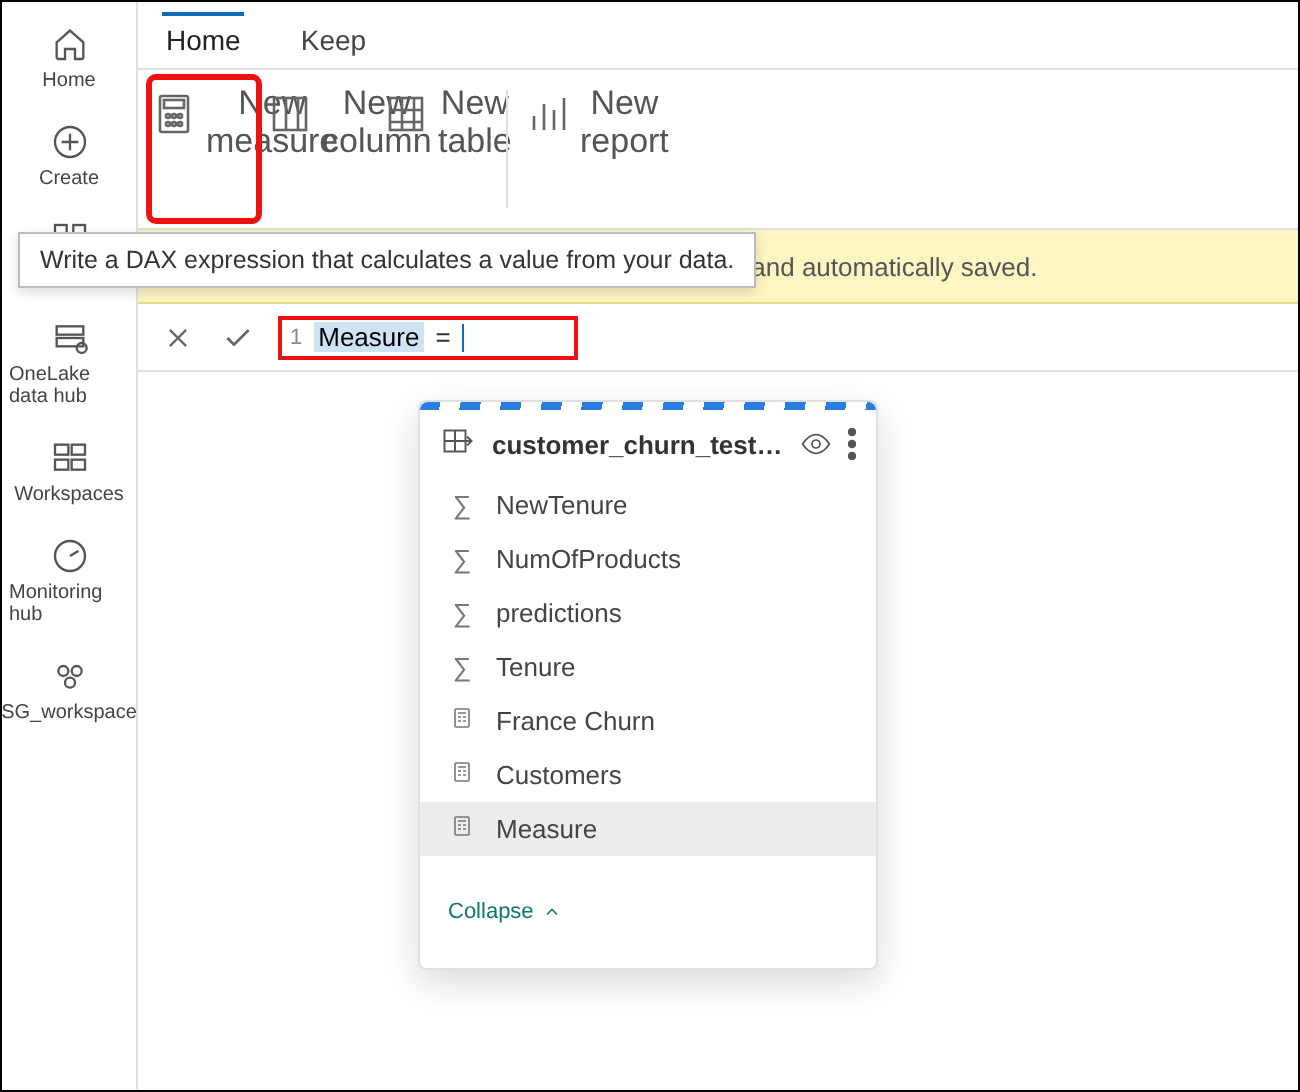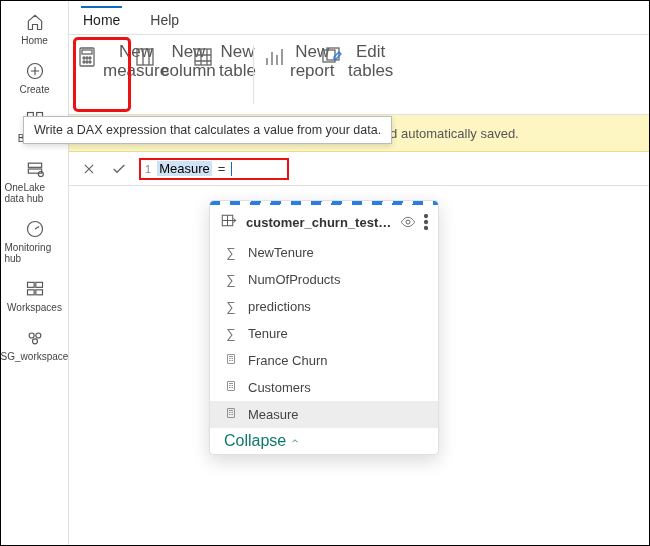--- a/index.html
+++ b/index.html
@@ -32,23 +32,23 @@
   .workspace { flex:1; position:relative; background:#fff; }
   .panel { position:absolute; left:140px; top:14px; width:230px; background:#fff; border:1px solid #e0e0e0; border-radius:4px; box-shadow:0 6px 18px rgba(0,0,0,0.15); }
   .panel .stripe { height:4px; background: repeating-linear-gradient(100deg,#2a7de1 0 10px,#fff 10px 20px); border-radius:4px 4px 0 0;}
   .panel .phead { display:flex; align-items:center; gap:8px; padding:8px 10px; font-size:13px; font-weight:600; color:#333; }
   .panel .phead .lbl { flex:1; white-space:nowrap; overflow:hidden; text-overflow:ellipsis; }
   .panel .phead svg { stroke:#555; fill:none; stroke-width:1.3; }
   .panel .fields { max-height:270px; overflow:auto; }
   .panel .field { display:flex; align-items:center; gap:10px; padding:6px 14px; font-size:13px; color:#444; cursor:pointer; }
   .panel .field.selected { background:#ededed; }
   .panel .field .fic { width:14px; text-align:center; color:#777; font-size:13px; }
-  .panel .collapse { padding:4px 14px; font-size:16px; color:#0d7a6a; display:flex; align-items:center; gap:4px; cursor:pointer; }
-
-  .tooltip { position:absolute; left:22px; top:115px; background:#fff; border:1px solid #bbb; padding:6px 10px; font-size:12.5px; color:#333; box-shadow:0 2px 6px rgba(0,0,0,0.15); z-index:30; }
+  .panel .collapse { padding:22px 14px; font-size:11px; color:#0d7a6a; display:flex; align-items:center; gap:4px; cursor:pointer; }
+
+  .tooltip { position:absolute; left:8px; top:115px; background:#fff; border:1px solid #bbb; padding:6px 10px; font-size:12.5px; color:#333; box-shadow:0 2px 6px rgba(0,0,0,0.15); z-index:30; }
 
   
   .panel .fields::-webkit-scrollbar { width:6px; }
   .panel .fields::-webkit-scrollbar-thumb { background:#ccc; border-radius:3px; }
 </style>
 </head>
 <body>
 
 <div class="shell">
   <div class="leftnav">
@@ -86,52 +86,52 @@
             <rect x="4" y="5" width="16" height="5"></rect>
             <rect x="4" y="12" width="16" height="5"></rect>
             <circle cx="19" cy="18" r="3"></circle>
           </svg>
         </span>
         <span>OneLake data hub</span>
       </div>
       <div class="nav-item">
         <span class="ic">
           <svg width="20" height="20" viewBox="0 0 24 24">
-            <circle cx="12" cy="12" r="9"></circle>
-            <path d="M12 12l5-3"></path>
-          </svg>
-        </span>
-        <span>Monitoring hub</span>
-      </div>
-      <div class="nav-item">
-        <span class="ic">
-          <svg width="20" height="20" viewBox="0 0 24 24">
             <rect x="3" y="4" width="8" height="6"></rect>
             <rect x="13" y="4" width="8" height="6"></rect>
             <rect x="3" y="13" width="8" height="6"></rect>
             <rect x="13" y="13" width="8" height="6"></rect>
           </svg>
         </span>
         <span>Workspaces</span>
       </div>
       <div class="nav-item">
         <span class="ic">
           <svg width="20" height="20" viewBox="0 0 24 24">
+            <circle cx="12" cy="12" r="9"></circle>
+            <path d="M12 12l5-3"></path>
+          </svg>
+        </span>
+        <span>Monitoring hub</span>
+      </div>
+      <div class="nav-item">
+        <span class="ic">
+          <svg width="20" height="20" viewBox="0 0 24 24">
             <circle cx="8" cy="9" r="3"></circle>
             <circle cx="16" cy="9" r="3"></circle>
             <circle cx="12" cy="16" r="3"></circle>
           </svg>
         </span>
         <span>SG_workspace</span>
       </div>
     </div>
   <div class="main">
     <div class="tabs">
         <div class="tab active">Home</div>
-        <div class="tab">Help</div>
+        <div class="tab">Keep</div>
       </div>
     <div class="ribbon">
         <div class="rbtn highlight">
           <span class="ric">
             <svg width="24" height="24" viewBox="0 0 24 24">
               <rect x="5" y="3" width="14" height="18" rx="1"></rect>
               <rect x="7" y="5" width="10" height="4"></rect>
               <circle cx="9" cy="13" r="1"></circle>
               <circle cx="12" cy="13" r="1"></circle>
               <circle cx="15" cy="13" r="1"></circle>
@@ -162,30 +162,20 @@
         </div>
         <div class="sep"></div>
         <div class="rbtn">
           <span class="ric">
             <svg width="24" height="24" viewBox="0 0 24 24">
               <path d="M5 20V13M10 20V7M15 20V10M20 20V4"></path>
             </svg>
           </span>
           <span>New<br>report</span>
         </div>
-        <div class="rbtn">
-          <span class="ric">
-            <svg width="24" height="24" viewBox="0 0 24 24">
-              <rect x="3" y="5" width="12" height="12"></rect>
-              <rect x="7" y="3" width="12" height="12"></rect>
-              <path d="M16 14l5-5-2-2-5 5v2h2z" stroke="#2a7de1"></path>
-            </svg>
-          </span>
-          <span>Edit<br>tables</span>
-        </div>
       </div>
     <div class="banner">
       <svg width="16" height="16" viewBox="0 0 24 24">
           <path d="M12 3 L22 20 H2 Z M12 9v5 M12 17v.5"></path>
         </svg>
       <span>Keep in mind your changes will be permanent and automatically saved.</span>
     </div>
     <div class="formula-row">
       <div class="fbtn">
         <svg width="14" height="14" viewBox="0 0 24 24" stroke="#666" stroke-width="2" fill="none">

